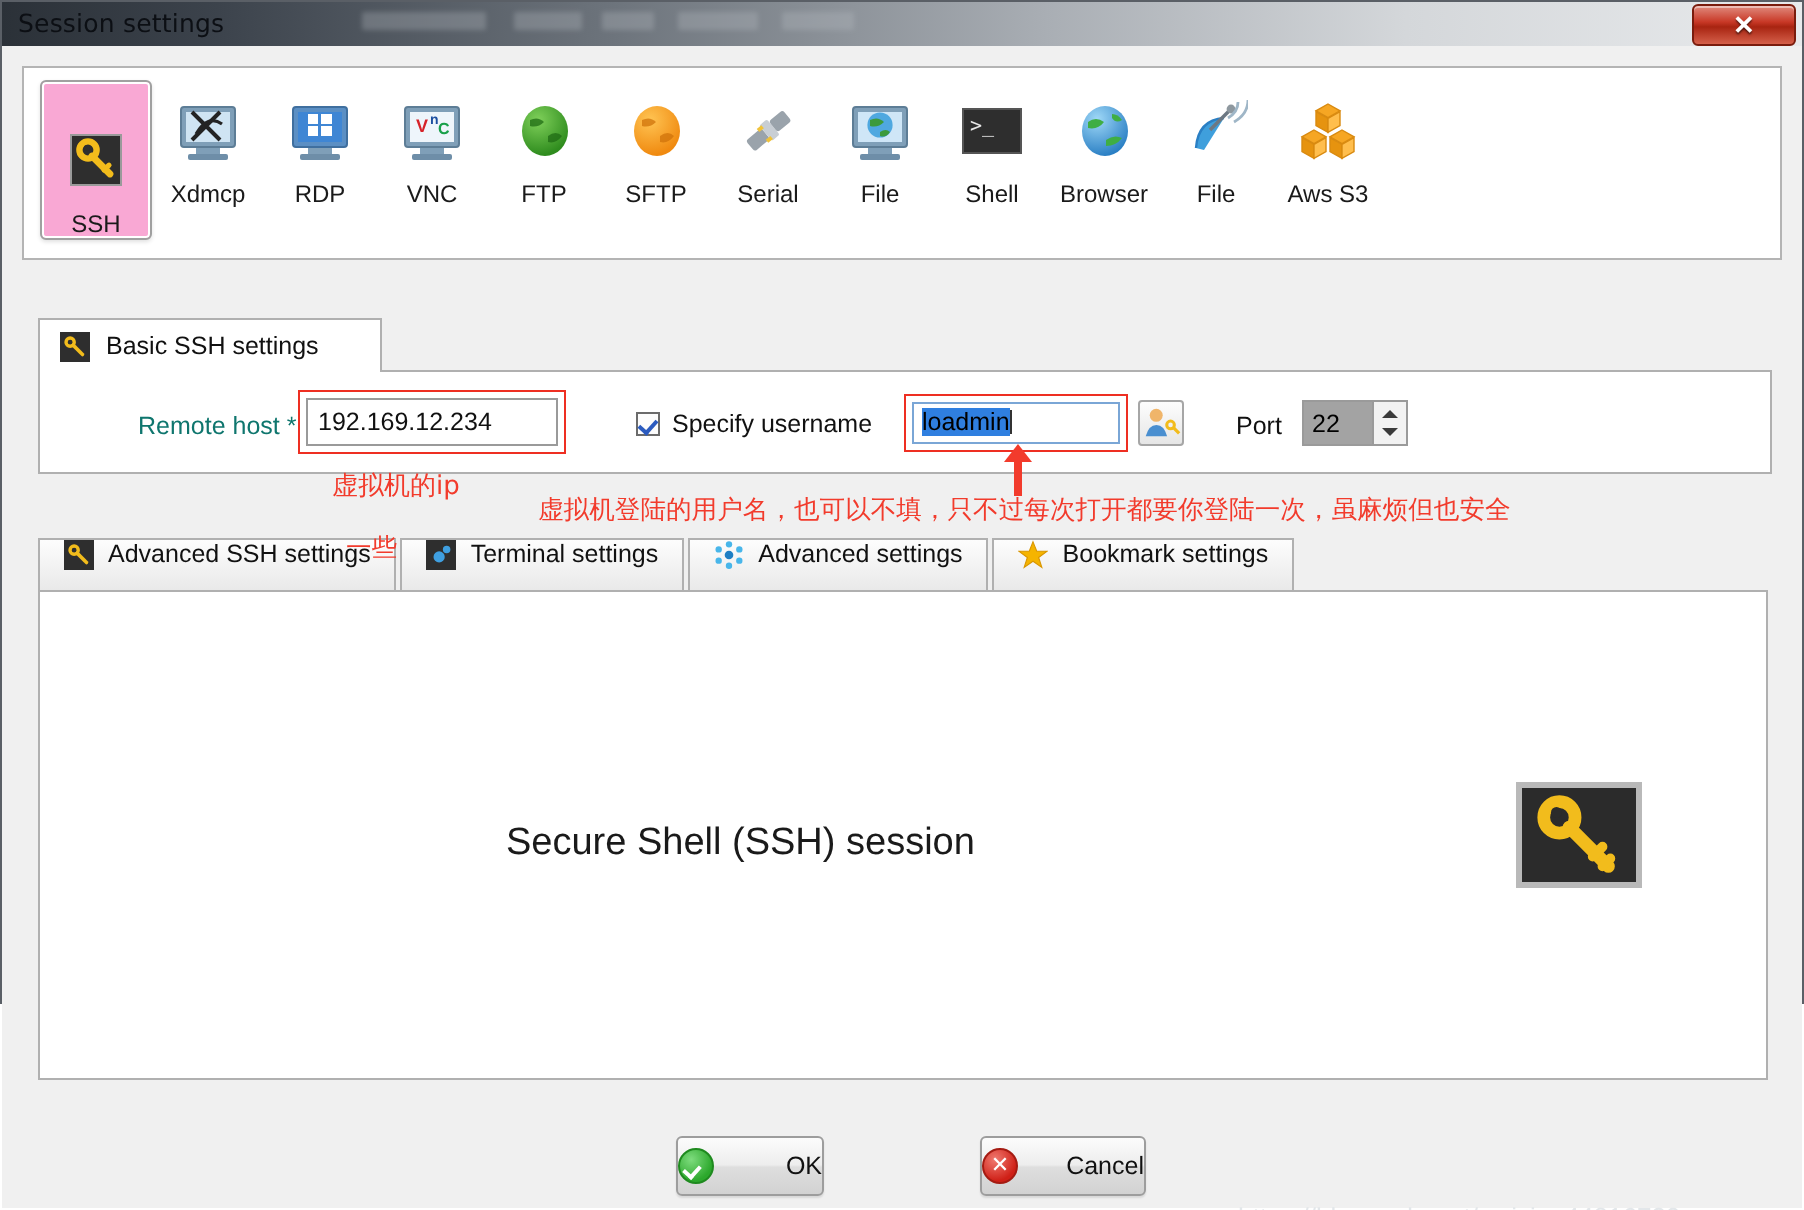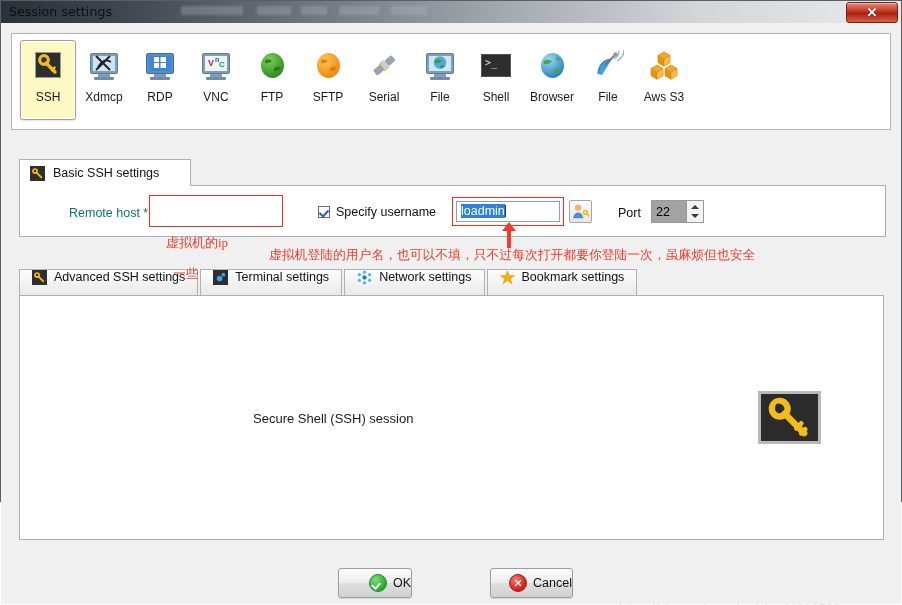--- a/index.html
+++ b/index.html
@@ -33,22 +33,22 @@
   .client{position:absolute;left:0;top:22px;width:900px;height:581px;background:#f0f0f0;}
 
   
   .toolbar-frame{position:absolute;left:10px;top:10px;width:878px;height:95px;
     background:#fff;border:1px solid #b4b4b4;}
   .toolbar{position:absolute;left:0;top:0;height:95px;display:flex;align-items:flex-start;
     padding-left:8px;padding-top:6px;}
   .tool{width:56px;height:80px;display:flex;flex-direction:column;align-items:center;
     justify-content:flex-start;padding-top:8px;box-sizing:border-box;cursor:pointer;
     border:1px solid transparent;border-radius:3px;}
-  .tool.selected{border:1px solid #a0a0a0;background:#fef9c3;
-    box-shadow:inset 0 0 0 1px #fff,0 1px 2px rgba(0,0,0,.12);}
+  .tool.selected{border:1px solid #a0a0a0;background:#f9a8d4;
+    box-shadow:inset 0 0 0 1px #fff,0 1px 2px rgba(0,0,0,.12);justify-content:flex-end;}
   .tool .glyph{width:32px;height:32px;position:relative;margin-bottom:9px;}
   .tool .lbl{font-size:12px;color:#1a1a1a;white-space:nowrap;
     font-family:"Liberation Sans",sans-serif;}
 
   
   .dark-sq{position:absolute;left:3px;top:3px;width:26px;height:26px;background:#2e2e2e;
     border:1px solid #9a9a9a;box-sizing:border-box;}
   .monitor{position:absolute;left:2px;top:4px;width:28px;height:21px;border-radius:2px;
     background:#7f9fb8;border:1px solid #5d7d96;box-sizing:border-box;}
   .monitor .scr{position:absolute;left:2px;top:2px;right:2px;bottom:2px;background:#cfe4f3;}
@@ -74,21 +74,21 @@
   .chk-wrap{position:absolute;left:317px;top:182px;display:flex;align-items:center;z-index:4;cursor:pointer;}
   .chk{width:12px;height:12px;border:1px solid #6b6b6b;background:#fcfcfc;box-sizing:border-box;
     position:relative;}
   .chk:after{content:"";position:absolute;left:2px;top:1px;width:4px;height:7px;
     border:solid #2b5bbf;border-width:0 2px 2px 0;transform:rotate(42deg);}
   .chk-lbl{font-size:12.5px;color:#111;margin-left:6px;white-space:nowrap;}
 
   .inp-user{position:absolute;left:455px;top:178px;width:104px;height:21px;background:#fff;
     border:1px solid #7aa6d6;box-sizing:border-box;font-size:12.5px;padding:2px 4px;z-index:4;
     font-family:"Liberation Sans",sans-serif;outline:none;}
-  .inp-user .sel{background:#2f7fe0;color:#ffffff;}
+  .inp-user .sel{background:#2f7fe0;color:#000000;}
   .inp-user .caret{display:inline-block;width:1px;height:12px;background:#333;
     vertical-align:-2px;margin-left:0px;}
   .user-redbox{position:absolute;left:451px;top:174px;width:112px;height:29px;
     border:1.6px solid #ee2f22;box-sizing:border-box;z-index:5;pointer-events:none;}
 
   .btn-usericon{position:absolute;left:568px;top:177px;width:23px;height:23px;
     background:linear-gradient(to bottom,#fdfdfd,#e6e6e6);border:1px solid #a6a6a6;
     box-sizing:border-box;border-radius:2px;z-index:4;cursor:pointer;}
 
   .lbl-port{position:absolute;left:617px;top:183px;font-size:12.5px;color:#111;z-index:4;}
@@ -98,47 +98,47 @@
   .spin{position:absolute;left:685px;top:177px;width:18px;height:23px;border:1px solid #9a9a9a;
     box-sizing:border-box;background:#f2f2f2;z-index:4;cursor:pointer;}
   .spin .ar{position:absolute;left:4px;width:0;height:0;border-left:4px solid transparent;
     border-right:4px solid transparent;}
   .spin .up{top:4px;border-bottom:4px solid #3a3a3a;}
   .spin .dn{top:13px;border-top:4px solid #3a3a3a;}
 
   
   .anno{position:absolute;color:#f23b2c;font-size:13px;z-index:6;white-space:nowrap;
     font-family:"DejaVu Sans","Liberation Sans",sans-serif;}
-  #anno-ip{left:165px;top:211px;font-family:Liberation Serif, serif;}
+  #anno-ip{left:165px;top:211px;}
   #anno-user{left:268px;top:224px;font-size:12.8px;}
   #anno-user2{left:172px;top:243px;font-size:12.8px;}
   .arrow-up{position:absolute;z-index:6;width:14px;height:26px;}
   .arrow-up .stem{position:absolute;left:5px;top:7px;width:4px;height:19px;background:#f23b2c;}
   .arrow-up .head{position:absolute;left:0;top:0;width:0;height:0;
     border-left:7px solid transparent;border-right:7px solid transparent;
     border-bottom:9px solid #f23b2c;}
   #arrow-user{left:501px;top:199px;}
 
   
   .tabstrip{position:absolute;left:18px;top:246px;height:27px;display:flex;z-index:3;}
   .tab2{height:27px;background:linear-gradient(to bottom,#fdfdfd,#e9e9e9);
     border:1px solid #b0b0b0;border-bottom:1px solid #b0b0b0;box-sizing:border-box;
     display:flex;padding:0 12px;margin-right:2px;cursor:pointer;
     font-size:12.5px;color:#111;}
   .tab2 .ticon{width:15px;height:15px;margin-right:7px;position:relative;flex:0 0 auto;}
   .bigpanel{position:absolute;left:18px;top:272px;width:865px;height:245px;background:#fff;
     border:1px solid #b0b0b0;box-sizing:border-box;z-index:2;}
-  .sess-text{position:absolute;left:252px;top:388px;font-size:13px;color:#1a1a1a;z-index:4;}
+  .sess-text{position:absolute;left:252px;top:388px;font-size:19px;color:#1a1a1a;z-index:4;}
   .bigkey{position:absolute;left:757px;top:368px;width:63px;height:53px;background:#2b2b2b;
     border:3px solid #b9b9b9;box-sizing:border-box;z-index:4;}
 
   
   .btn{position:absolute;height:28px;border:1px solid #9d9d9d;border-radius:3px;
     background:linear-gradient(to bottom,#fcfcfc 0%,#ededed 48%,#dedede 52%,#d2d2d2 100%);
-    display:flex;align-items:center;justify-content:flex-end;cursor:pointer;
+    display:flex;align-items:center;justify-content:space-between;cursor:pointer;
     font-size:12.5px;color:#111;box-shadow:0 1px 1px rgba(0,0,0,.10);}
   #btn-ok{left:337px;top:545px;width:72px;}
   #btn-cancel{left:489px;top:545px;width:81px;}
   .btn .bicon{width:16px;height:16px;border-radius:50%;margin-right:6px;position:relative;flex:0 0 auto;}
   .ico-ok{background:radial-gradient(circle at 35% 30%,#7edc7e,#2ca82c 70%);
     border:1px solid #1f8a1f;}
   .ico-ok:after{content:"";position:absolute;left:3px;top:6px;width:4px;height:6px;
     border:solid #fff;border-width:0 2px 2px 0;transform:rotate(42deg);}
   .ico-cancel{background:radial-gradient(circle at 35% 30%,#f07a70,#cf2017 70%);
     border:1px solid #a51b12;color:#fff;font-size:11px;font-weight:bold;
@@ -360,20 +360,21 @@
       <svg width="15" height="15" viewBox="0 0 16 16">
         <rect x="0" y="0" width="16" height="16" fill="#2e2e2e"></rect>
         <circle cx="5.4" cy="5.4" r="2.2" fill="none" stroke="#f2bc1c" stroke-width="1.8"></circle>
         <path d="M7 7 L12 12" stroke="#f2bc1c" stroke-width="1.9" stroke-linecap="round"></path>
       </svg>
       <span class="tlbl">Basic SSH settings</span>
     </div>
     <div class="basic-panel"></div>
 
     <div class="lbl-remote">Remote host *</div>
+    <input class="inp-host" value="192.169.12.234" style="">
     <div class="host-redbox"></div>
 
     <div class="chk-wrap">
       <span class="chk"></span>
       <span class="chk-lbl">Specify username</span>
     </div>
 
     <div class="inp-user">
       <span class="sel">loadmin</span><span class="caret"></span>
     </div>
@@ -432,21 +433,21 @@
           <svg width="15" height="15" viewBox="0 0 16 16">
             <circle cx="8" cy="8" r="2.3" fill="#1f7fc4"></circle>
             <circle cx="8" cy="2.3" r="1.7" fill="#48b6ea"></circle>
             <circle cx="8" cy="13.7" r="1.7" fill="#48b6ea"></circle>
             <circle cx="2.5" cy="5" r="1.7" fill="#48b6ea"></circle>
             <circle cx="13.5" cy="5" r="1.7" fill="#48b6ea"></circle>
             <circle cx="2.5" cy="11" r="1.7" fill="#48b6ea"></circle>
             <circle cx="13.5" cy="11" r="1.7" fill="#48b6ea"></circle>
           </svg>
         </span>
-        <span>Network settings</span>
+        <span>Advanced settings</span>
       </div>
 
       <div class="tab2">
         <span class="ticon">
           <svg width="15" height="15" viewBox="0 0 16 16">
             <polygon points="8,1 10,6 15.5,6 11,9.3 12.7,14.6 8,11.3 3.3,14.6 5,9.3 0.5,6 6,6" fill="#f5b400" stroke="#d99600" stroke-width=".6"></polygon>
           </svg>
         </span>
         <span>Bookmark settings</span>
       </div>

